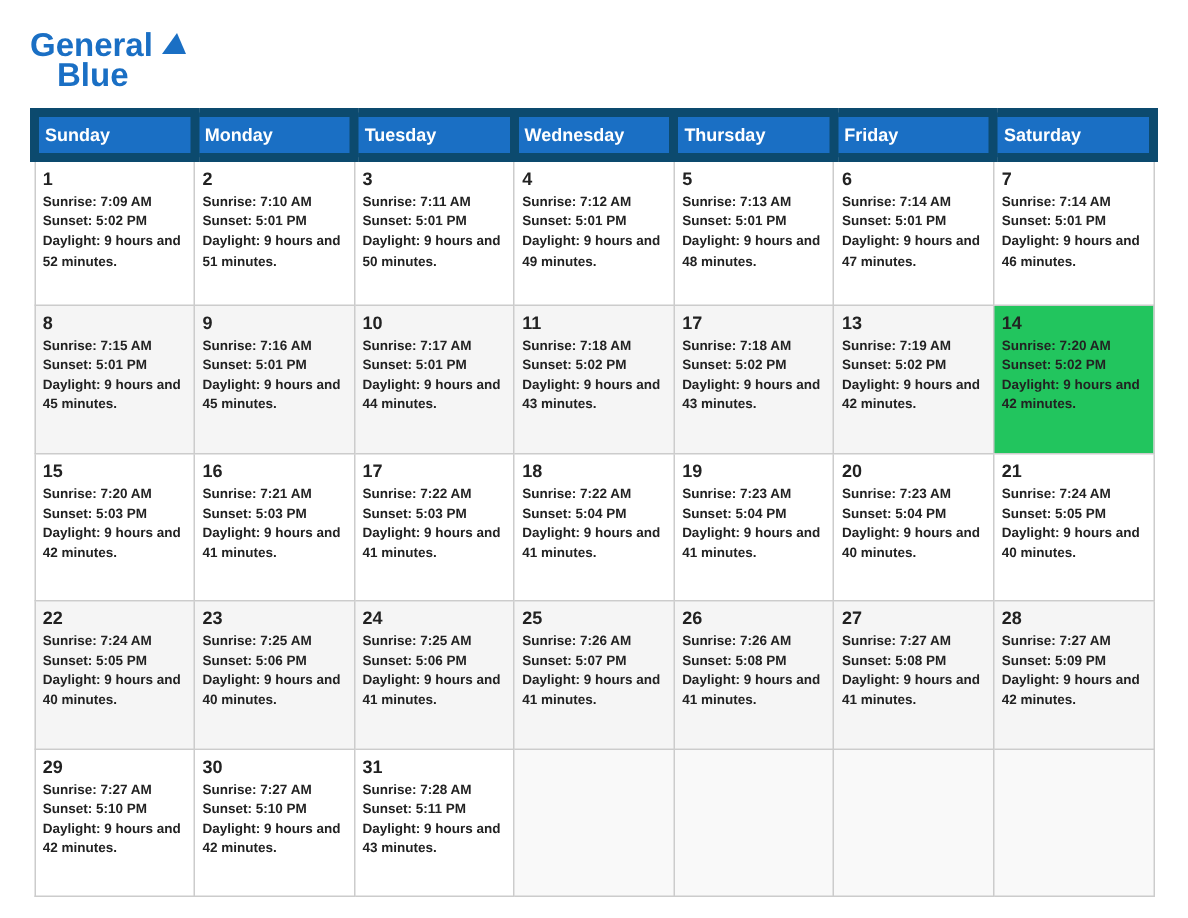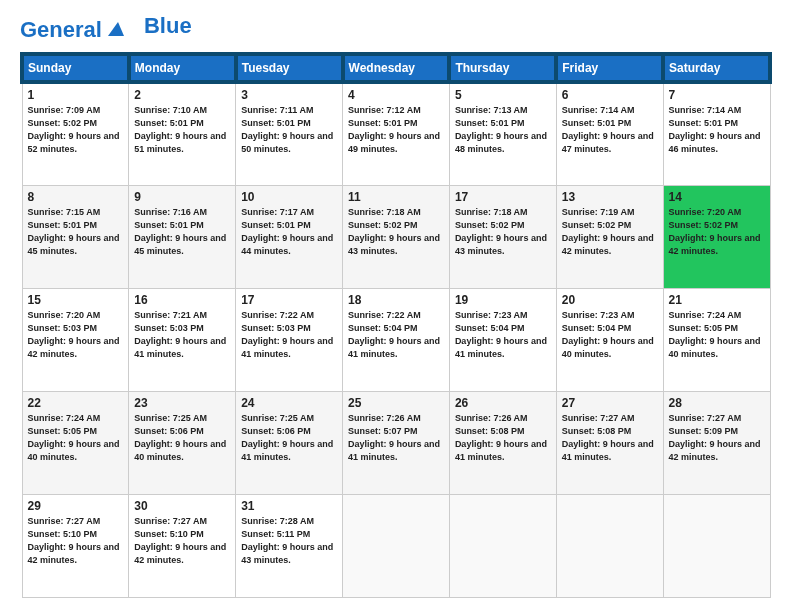--- a/index.html
+++ b/index.html
@@ -18,21 +18,21 @@
       flex-direction: column;
     }
     .header {
       display: flex;
       justify-content: space-between;
       align-items: flex-start;
       margin-bottom: 10px;
     }
     .logo {
       display: flex;
-      flex-direction: row;
+      flex-direction: column;
       align-items: flex-start;
       text-align: right;
     }
     .logo-text {
       font-size: 22px;
       font-weight: bold;
       color: #333;
       line-height: 1.1;
     }
     .logo-text span { color: #1a6fc4; }
@@ -56,21 +56,21 @@
       width: 100%;
       table-layout: fixed;
     }
     .calendar th {
       background: #1a6fc4;
       color: #fff;
       font-size: 12px;
       font-weight: bold;
       padding: 5px 4px;
       text-align: left;
-      border: 4px solid #0c4a6e;
+      border: 6px solid #0c4a6e;
     }
     .calendar td {
       border: 1px solid #ccc;
       vertical-align: top;
       padding: 4px 5px;
       font-size: 9.5px;
       color: #222;
       background: #fff;
       height: 85px;
     }

